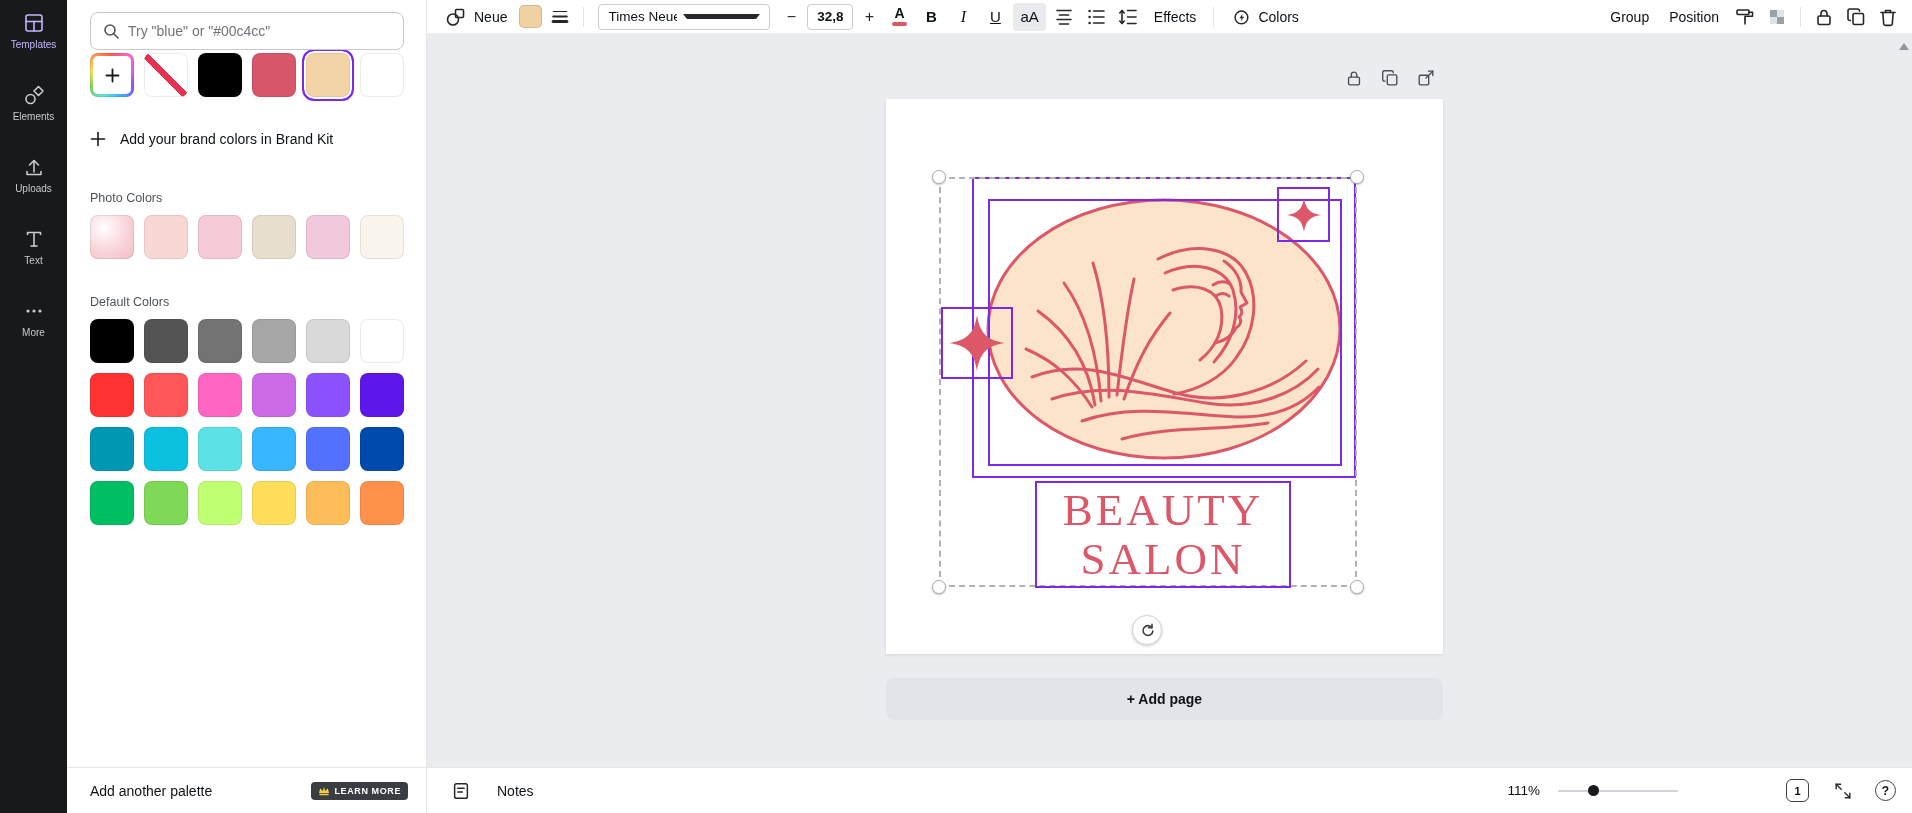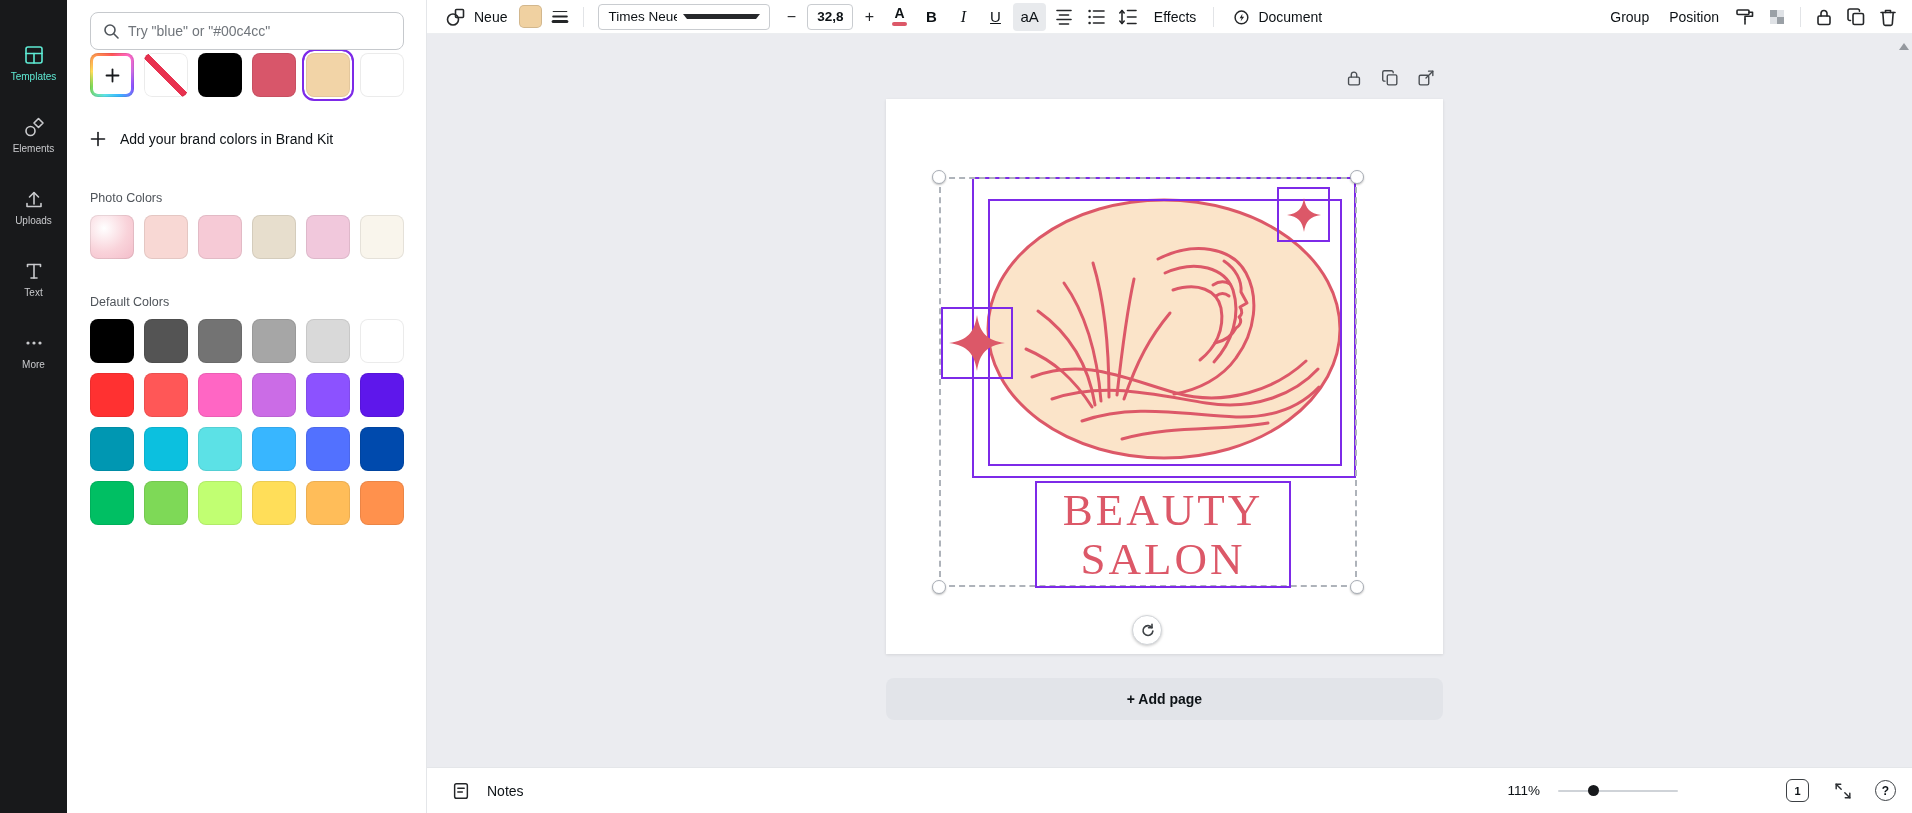--- a/index.html
+++ b/index.html
@@ -5,21 +5,21 @@
   * { margin:0; padding:0; box-sizing:border-box; }
   html,body { width:1912px; height:813px; overflow:hidden; background:#fff;
     font-family:"Liberation Sans","DejaVu Sans",sans-serif; }
   body { position:relative; color:#0d1216; }
   svg { display:block; }
 
   
   #rail { position:absolute; left:0; top:0; width:67px; height:813px; background:var(--rail-bg); z-index:30; }
   .rail-item { height:72px; padding-top:12px; display:flex; flex-direction:column; align-items:center; gap:5px;
     color:#c9cacd; cursor:pointer; }
-  .rail-item.active { color:#5eead4;margin-top:32px; }
+  .rail-item.active { color:#c4b5fd; }
   .rail-label { font-size:10px; }
   .rail-item svg { stroke:currentColor; fill:none; stroke-width:1.6; stroke-linecap:round; stroke-linejoin:round; }
   .rail-item svg .dotfill { fill:currentColor; stroke:none; }
 
   
   #panel { position:absolute; left:67px; top:0; width:360px; height:813px; background:#fff;
     border-right:1px solid #e4e6e9; z-index:20; }
   .search-box { position:absolute; left:23px; top:12px; width:314px; height:38px; border:1px solid #c6c9cd;
     border-radius:8px; display:flex; align-items:center; padding:0 12px; gap:9px; background:#fff; }
   .search-box input { border:none; outline:none; flex:1; font-size:14px; color:#0d1216;
@@ -115,21 +115,21 @@
   #scroll-left { left:8px; bottom:8px; border-top:5px solid transparent; border-bottom:5px solid transparent;
     border-right:7px solid #94989e; }
   #scroll-right { right:14px; bottom:8px; border-top:5px solid transparent; border-bottom:5px solid transparent;
     border-left:7px solid #94989e; }
   #collapse-tab { position:absolute; left:739px; bottom:0px; width:26px; height:14px; display:flex;
     align-items:flex-end; justify-content:center; cursor:pointer; }
 
   
   #statusbar { position:absolute; left:427px; bottom:0; width:1485px; height:46px; background:#fff;
     border-top:1px solid #e4e6e9; display:flex; align-items:center; padding:0 16px; z-index:25; }
-  .notes-btn { display:flex; align-items:center; gap:16px; font-size:14px; font-weight:500; cursor:pointer;
+  .notes-btn { display:flex; align-items:center; gap:26px; font-size:14px; font-weight:500; cursor:pointer;
     padding:5px 8px; border-radius:4px; }
   .sb-right { margin-left:auto; display:flex; align-items:center; }
   .zoom-label { font-size:13.5px; }
   .zoom-slider { width:120px; height:18px; margin-left:18px; position:relative; cursor:pointer; }
   .zoom-track { position:absolute; left:0; right:0; top:8px; height:2.5px; border-radius:2px; background:#cfd3d8; }
   .zoom-knob { position:absolute; left:30px; top:3.5px; width:11px; height:11px; border-radius:50%; background:#17191c; }
   .page-ind { margin-left:108px; width:23px; height:23px; border:1.6px solid #3c4044; border-radius:6px;
     display:flex; align-items:center; justify-content:center; font-size:11px; font-weight:bold; cursor:pointer; }
   .expand-btn { margin-left:24px; cursor:pointer; }
   .expand-btn svg { stroke:#2c2f33; fill:none; stroke-width:1.6; stroke-linecap:round; }
@@ -250,20 +250,30 @@
     </div>
   <div class="swatch-row">
       <div class="swatch" style="background: rgb(0, 191, 99);"></div>
       <div class="swatch" style="background: rgb(126, 217, 87);"></div>
       <div class="swatch" style="background: rgb(193, 255, 114);"></div>
       <div class="swatch" style="background: rgb(255, 222, 89);"></div>
       <div class="swatch" style="background: rgb(255, 189, 89);"></div>
       <div class="swatch" style="background: rgb(255, 145, 77);"></div>
     </div>
 
+  <div id="panel-footer">
+    <span class="footer-label">Add another palette</span>
+    <span class="learn-badge">
+      <svg width="12" height="10" viewBox="0 0 12 10">
+        <path d="M1 7 L2.2 2.2 L4.7 5 L6 1 L7.3 5 L9.8 2.2 L11 7 Z" fill="#f7c948"></path>
+        <rect x="1.4" y="7.8" width="9.2" height="1.4" rx=".5" fill="#f7c948"></rect>
+      </svg>
+      <span>LEARN MORE</span>
+    </span>
+  </div>
 </aside>
 
 <header id="topbar">
   <div class="tb-btn">
     <svg class="tb-icon" width="22" height="22" viewBox="0 0 22 22">
       <circle cx="8" cy="13.5" r="5.5"></circle>
         <rect x="10.5" y="3.5" width="8" height="8" rx="1"></rect>
     </svg>
     <span>Neue</span>
   </div>
@@ -322,21 +332,21 @@
         <line x1="10.5" y1="17.5" x2="19" y2="17.5"></line>
     </svg>
   </div>
   <div class="tb-btn">Effects</div>
   <div class="tb-sep"></div>
   <div class="tb-btn">
     <svg class="tb-icon" width="20" height="20" viewBox="0 0 22 22">
       <circle cx="11.5" cy="11.5" r="7"></circle>
       <path d="M12.5 7.5 L9.5 12.5 h2.2 L10.5 16 L14.5 10.8 h-2.3 Z" fill="#242628" stroke="none"></path>
     </svg>
-    <span>Document</span>
+    <span>Colors</span>
   </div>
 
   <div class="spacer"></div>
 
   <div class="tb-btn">Group</div>
   <div class="tb-btn">Position</div>
   <div class="fmt-btn">
     <svg class="tb-icon" width="22" height="22" viewBox="0 0 22 22">
       <rect x="3" y="4" width="12" height="4.5" rx="1"></rect>
         <path d="M15 6.3 h3.5 v4 H11 v3"></path>

